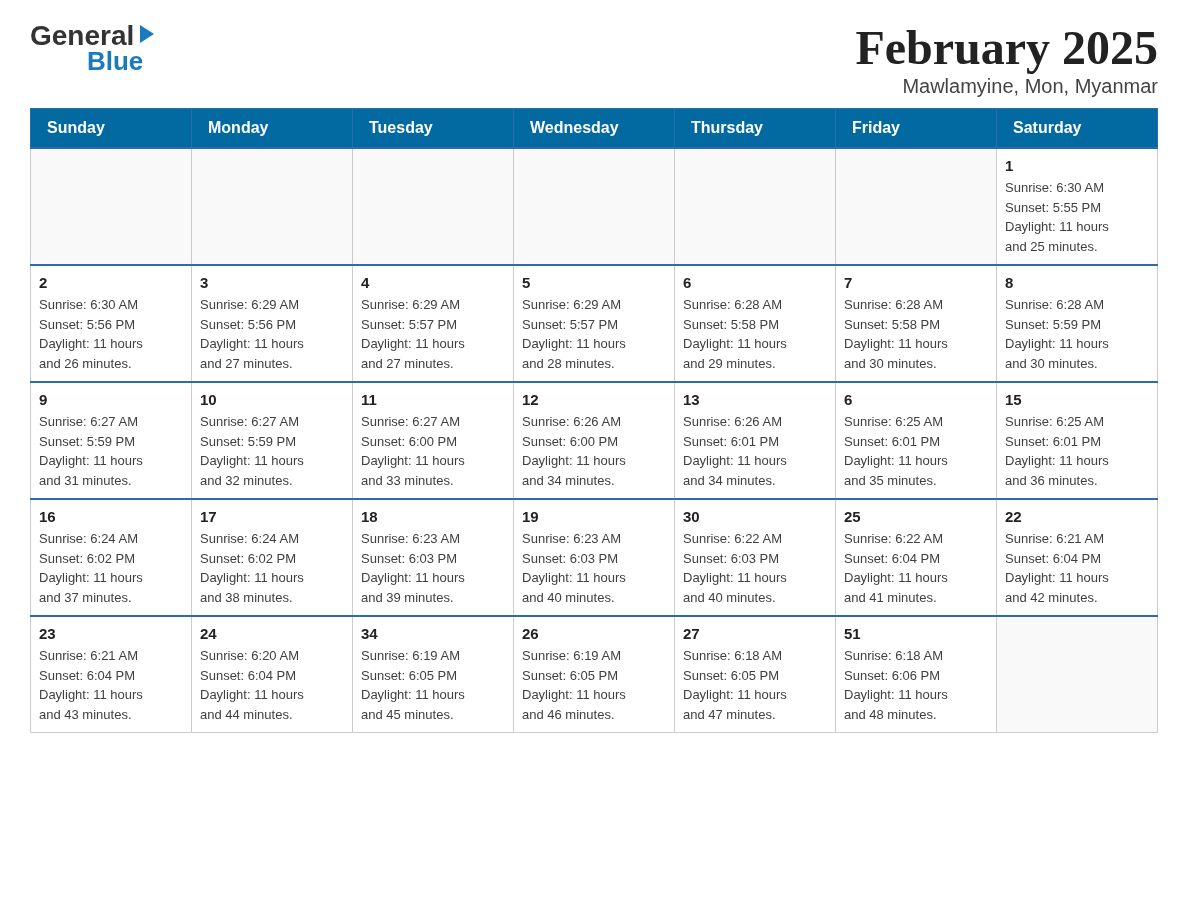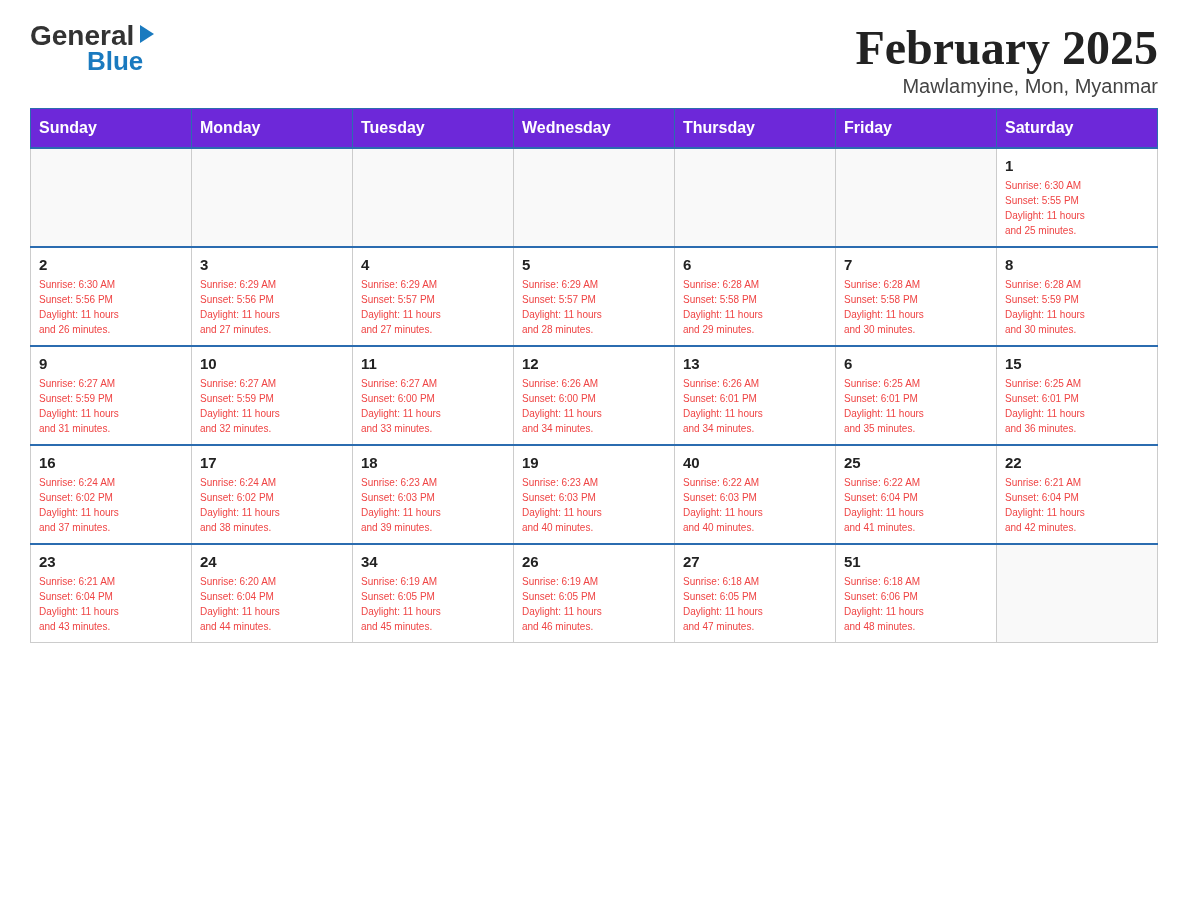--- a/index.html
+++ b/index.html
@@ -34,23 +34,23 @@
       font-size: 20px;
       font-weight: normal;
       color: #444;
     }
     .calendar {
       width: 100%;
       border-collapse: collapse;
       margin-top: 10px;
     }
     .calendar thead th {
-      background-color: #6d28d9;
+      background-color: #0369a1;
       color: #fff;
-      padding: 10px 8px;
+      padding: 10px 16px;
       text-align: left;
       font-size: 16px;
       font-weight: bold;
       border: 1px solid #2b6cb0;
     }
     .calendar tbody td {
       vertical-align: top;
       padding: 8px;
       border: 1px solid #ccc;
       width: 14.28%;
@@ -64,22 +64,22 @@
     .calendar tbody tr td {
       border-top: 2px solid #2b6cb0;
     }
     .day-number {
       font-size: 15px;
       font-weight: bold;
       color: #222;
       margin-bottom: 4px;
     }
     .day-info {
-      font-size: 10px;
-      color: #ef4444;
+      font-size: 13px;
+      color: #404040;
       line-height: 1.5;
     }
     .empty-cell {
       background: #f9f9f9;
     }
     .logo-text-general {
       font-size: 28px;
       font-weight: bold;
       color: #333;
     }
@@ -201,21 +201,21 @@
         </td>
         <td>
           <div class="day-number">18</div>
           <div class="day-info">Sunrise: 6:23 AM<br>Sunset: 6:03 PM<br>Daylight: 11 hours<br>and 39 minutes.</div>
         </td>
         <td>
           <div class="day-number">19</div>
           <div class="day-info">Sunrise: 6:23 AM<br>Sunset: 6:03 PM<br>Daylight: 11 hours<br>and 40 minutes.</div>
         </td>
         <td>
-          <div class="day-number">40</div>
+          <div class="day-number">30</div>
           <div class="day-info">Sunrise: 6:22 AM<br>Sunset: 6:03 PM<br>Daylight: 11 hours<br>and 40 minutes.</div>
         </td>
         <td>
           <div class="day-number">25</div>
           <div class="day-info">Sunrise: 6:22 AM<br>Sunset: 6:04 PM<br>Daylight: 11 hours<br>and 41 minutes.</div>
         </td>
         <td>
           <div class="day-number">22</div>
           <div class="day-info">Sunrise: 6:21 AM<br>Sunset: 6:04 PM<br>Daylight: 11 hours<br>and 42 minutes.</div>
         </td>

